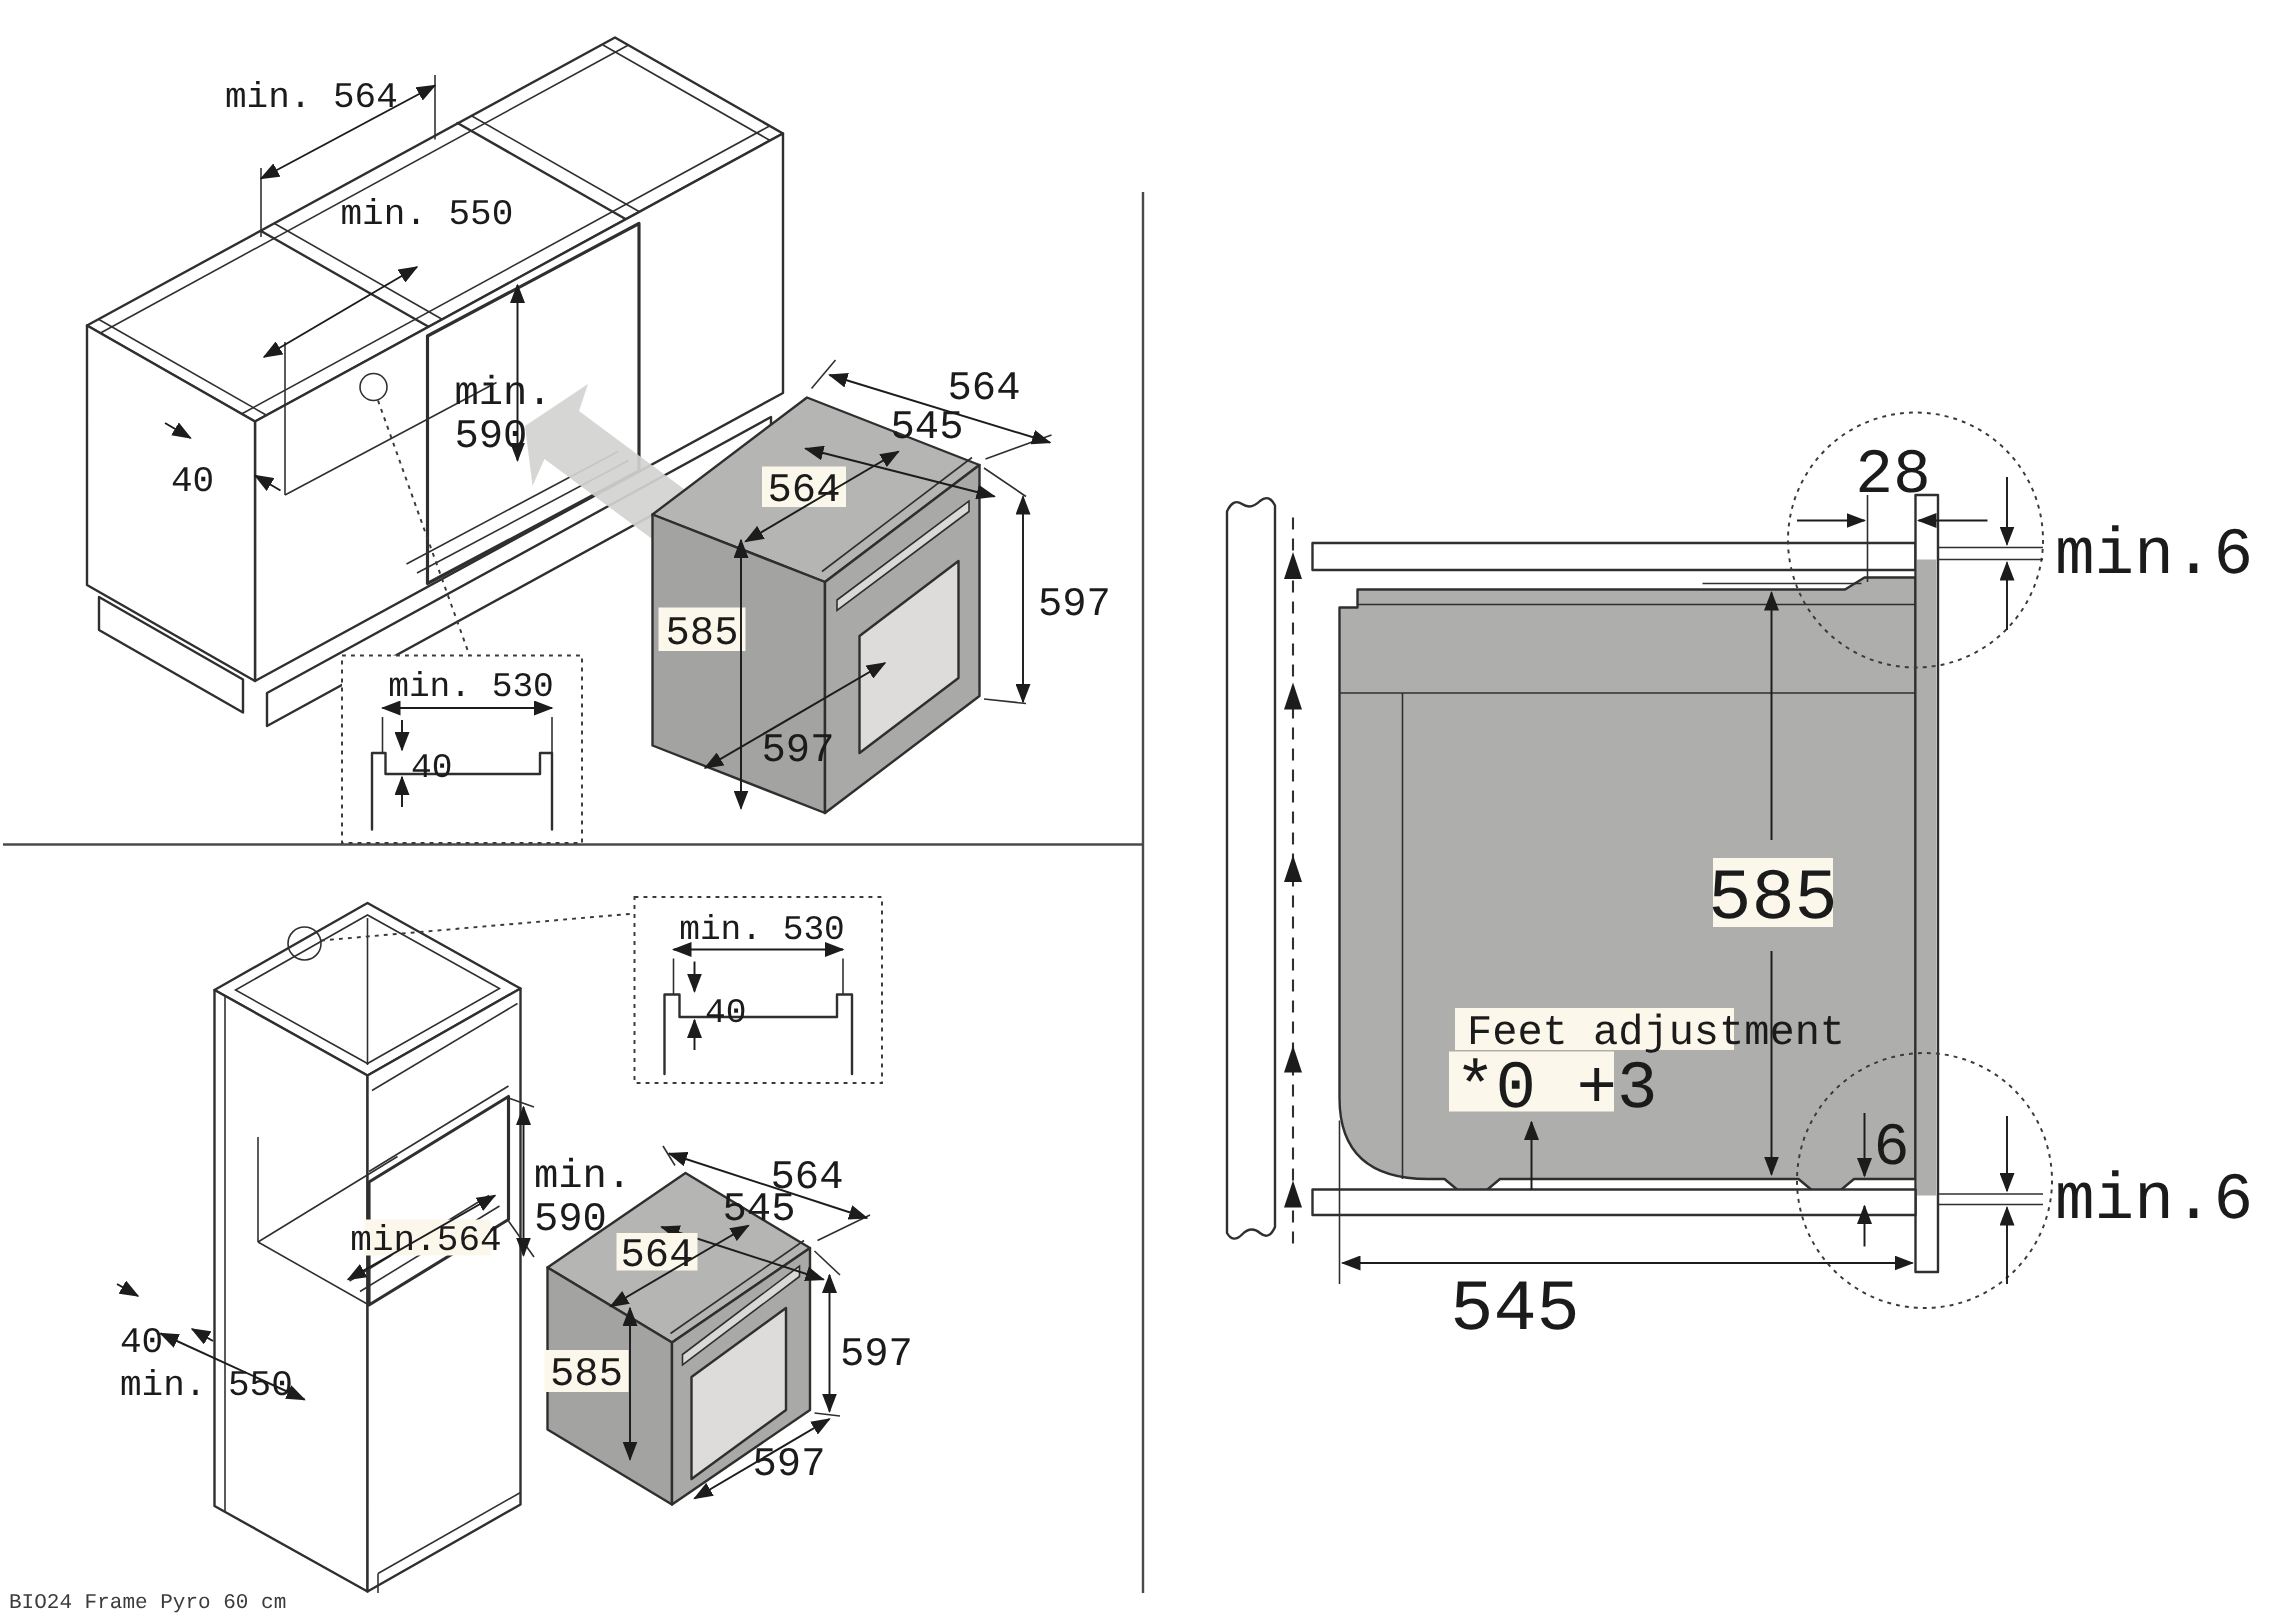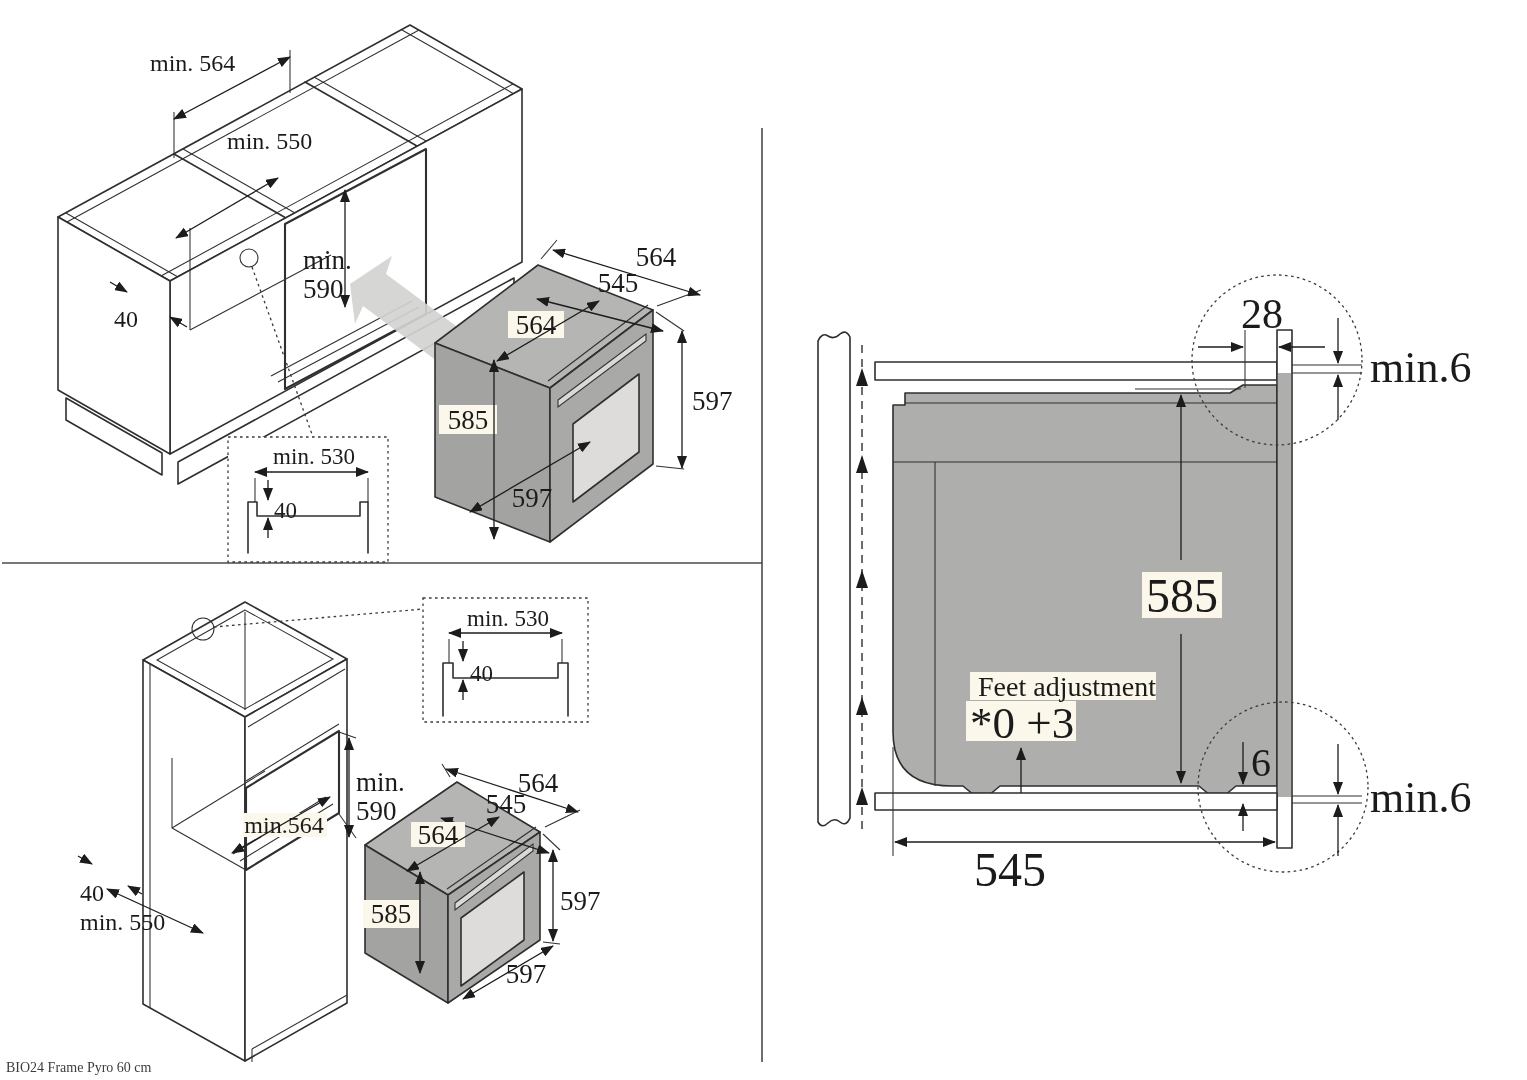--- a/index.html
+++ b/index.html
@@ -1,17 +1,17 @@
 <!DOCTYPE html>
 <html><head>
 <meta charset="utf-8">
 <style>
   html,body{margin:0;padding:0;background:#ffffff;}
   .stage{position:relative;width:1527px;height:1080px;background:#fff;overflow:hidden;
-         font-family:Liberation Serif, serif;}
+         font-family:Liberation Mono, monospace;}
   svg{display:block}
   .ln{stroke:#2f2f2f;stroke-width:1.6;fill:none;stroke-linejoin:round;stroke-linecap:round;}
   .ln2{stroke:#2f2f2f;stroke-width:2.1;fill:none;stroke-linejoin:round;}
   .thin{stroke:#2f2f2f;stroke-width:1.05;fill:none;}
   .dim{stroke:#1c1c1c;stroke-width:1.3;fill:none;}
   .dot{stroke:#3a3a3a;stroke-width:1.3;fill:none;stroke-dasharray:2.6,3.4;}
   .dash{stroke:#2f2f2f;stroke-width:1.4;fill:none;stroke-dasharray:8,6;}
   .wfill{fill:#ffffff;}
   .gtop{fill:#b5b5b3;}
   .gside{fill:#a3a3a1;}

